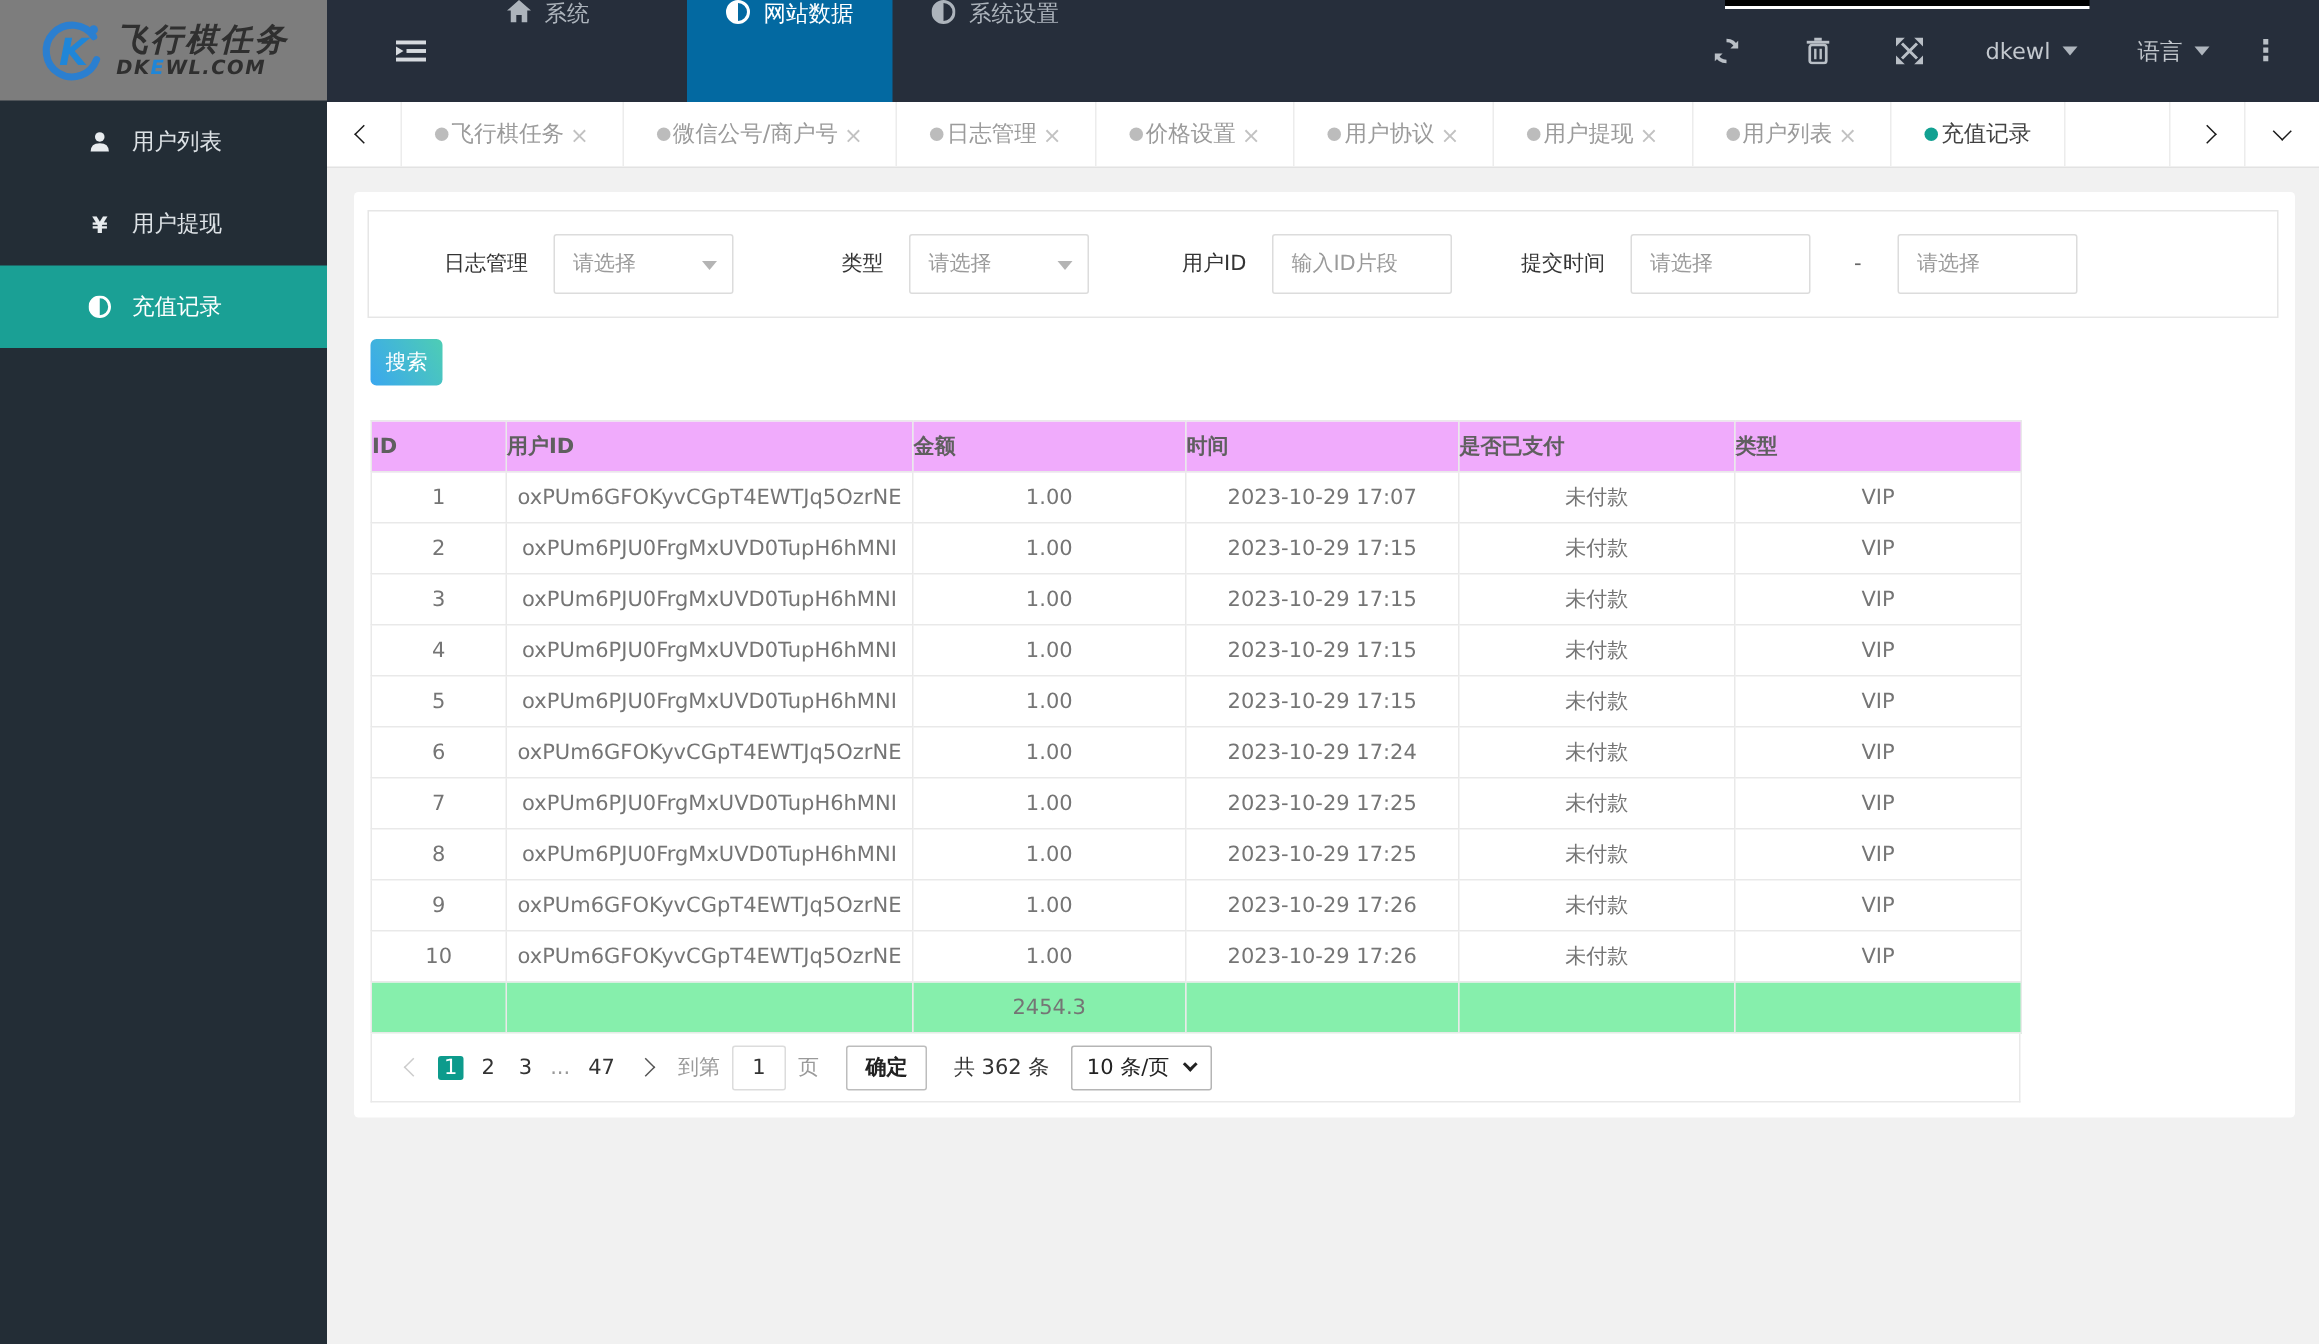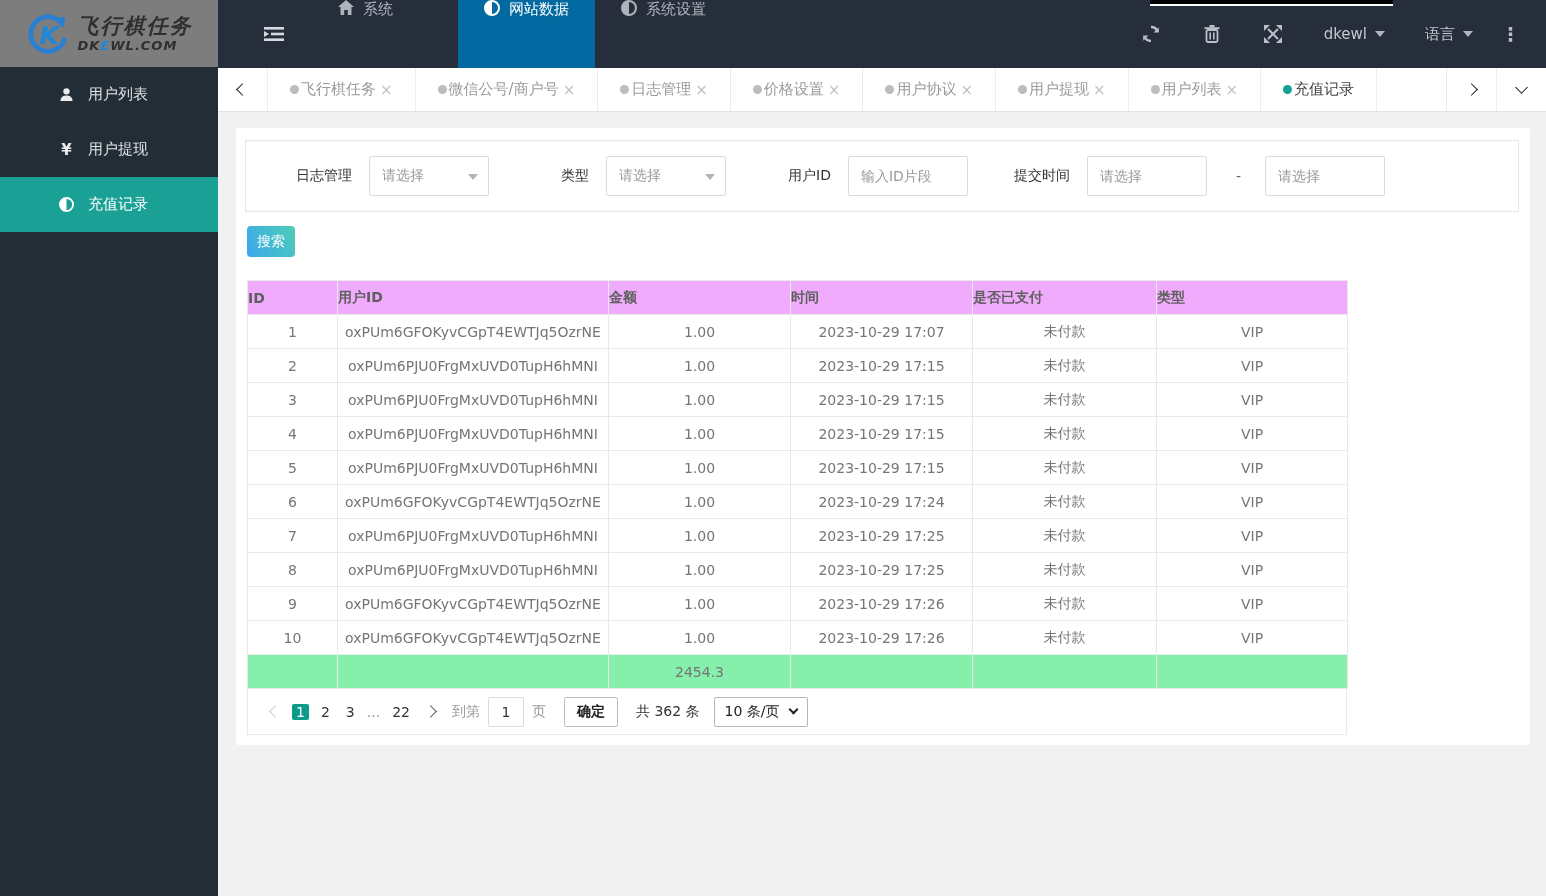--- a/index.html
+++ b/index.html
@@ -406,21 +406,21 @@
                 <td></td>
                 <td></td>
               </tr>
             </tfoot>
         </table>
 
         <div id="pager">
           <span class="pg-prev">
               <span class="chev thin left"></span>
             </span>
-          <span id="pg-pages"><span class="pg-num active">1</span><span class="pg-num">2</span><span class="pg-num">3</span><span class="pg-ellipsis">...</span><span class="pg-num">22</span></span>
+          <span id="pg-pages"><span class="pg-num active">1</span><span class="pg-num">2</span><span class="pg-num">3</span><span class="pg-ellipsis">...</span><span class="pg-num">47</span></span>
           <span class="pg-next">
               <span class="chev thin right"></span>
             </span>
           <span class="pg-goto-label">到第</span>
           <input id="goto-input" value="1" style="">
           <span class="pg-unit">页</span>
           <button id="confirm-btn">确定</button>
           <span id="total-count">共 362 条</span>
           <span id="page-size">
             <span>10 条/页</span>

